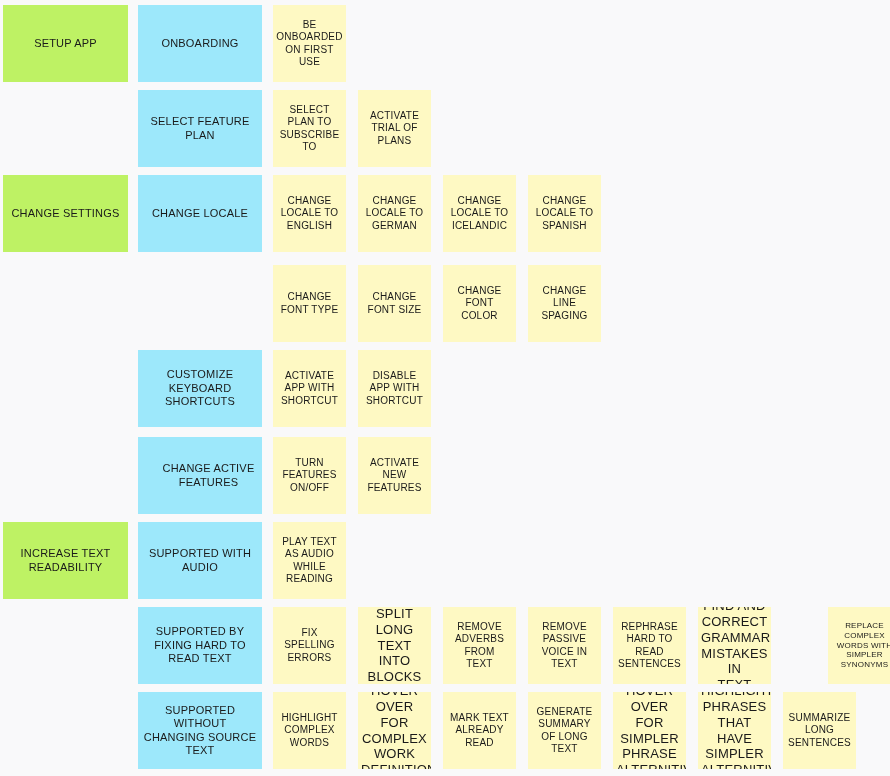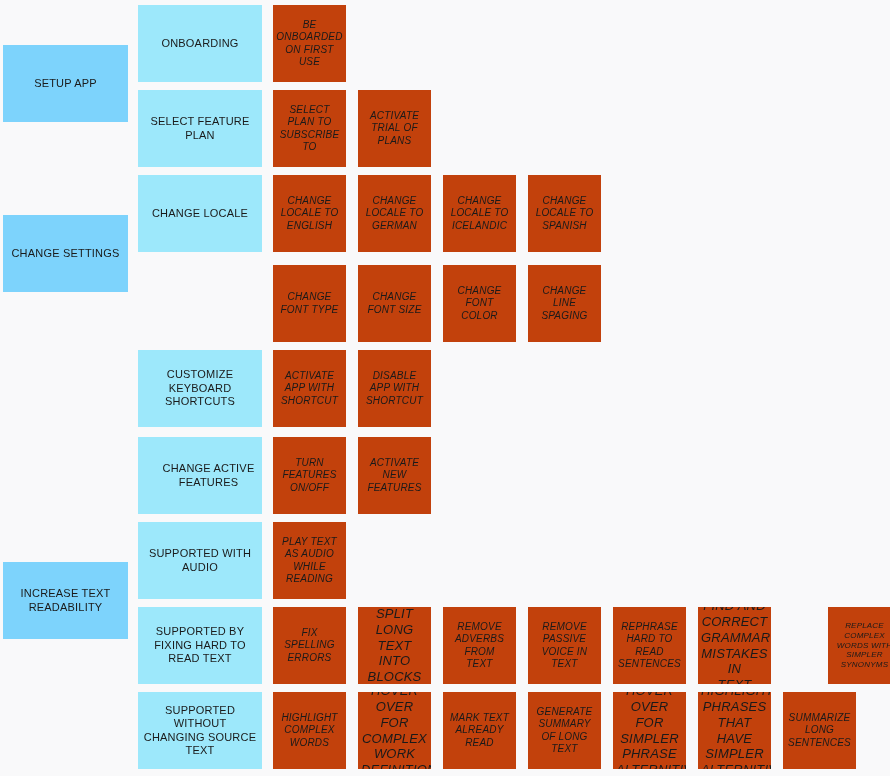--- a/index.html
+++ b/index.html
@@ -31,23 +31,23 @@
     line-height: 1.22;
     padding: 2px 3px;
     overflow: hidden;
     user-select: none;
   }
   .card .txt {
     display: block;
     width: 100%;
     white-space: pre-line;
   }
-  .card.activity { background: #7dd3fc; margin-top: 40px; }
+  .card.activity { background: #bef264; }
   .card.task     { background: #9de8fb; }
-  .card.story    { background: #c2410c; font-style: italic; }
+  .card.story    { background: #fef9c3; }
 
   .card.activity .txt,
   .card.task .txt { font-size: 11px; }
   .card.story .txt { font-size: 10px; }
   .card.story.sm .txt { font-size: 13px; }
   .card.story.xs .txt { font-size: 8px; }
 </style>
 </head>
 <body>
 

